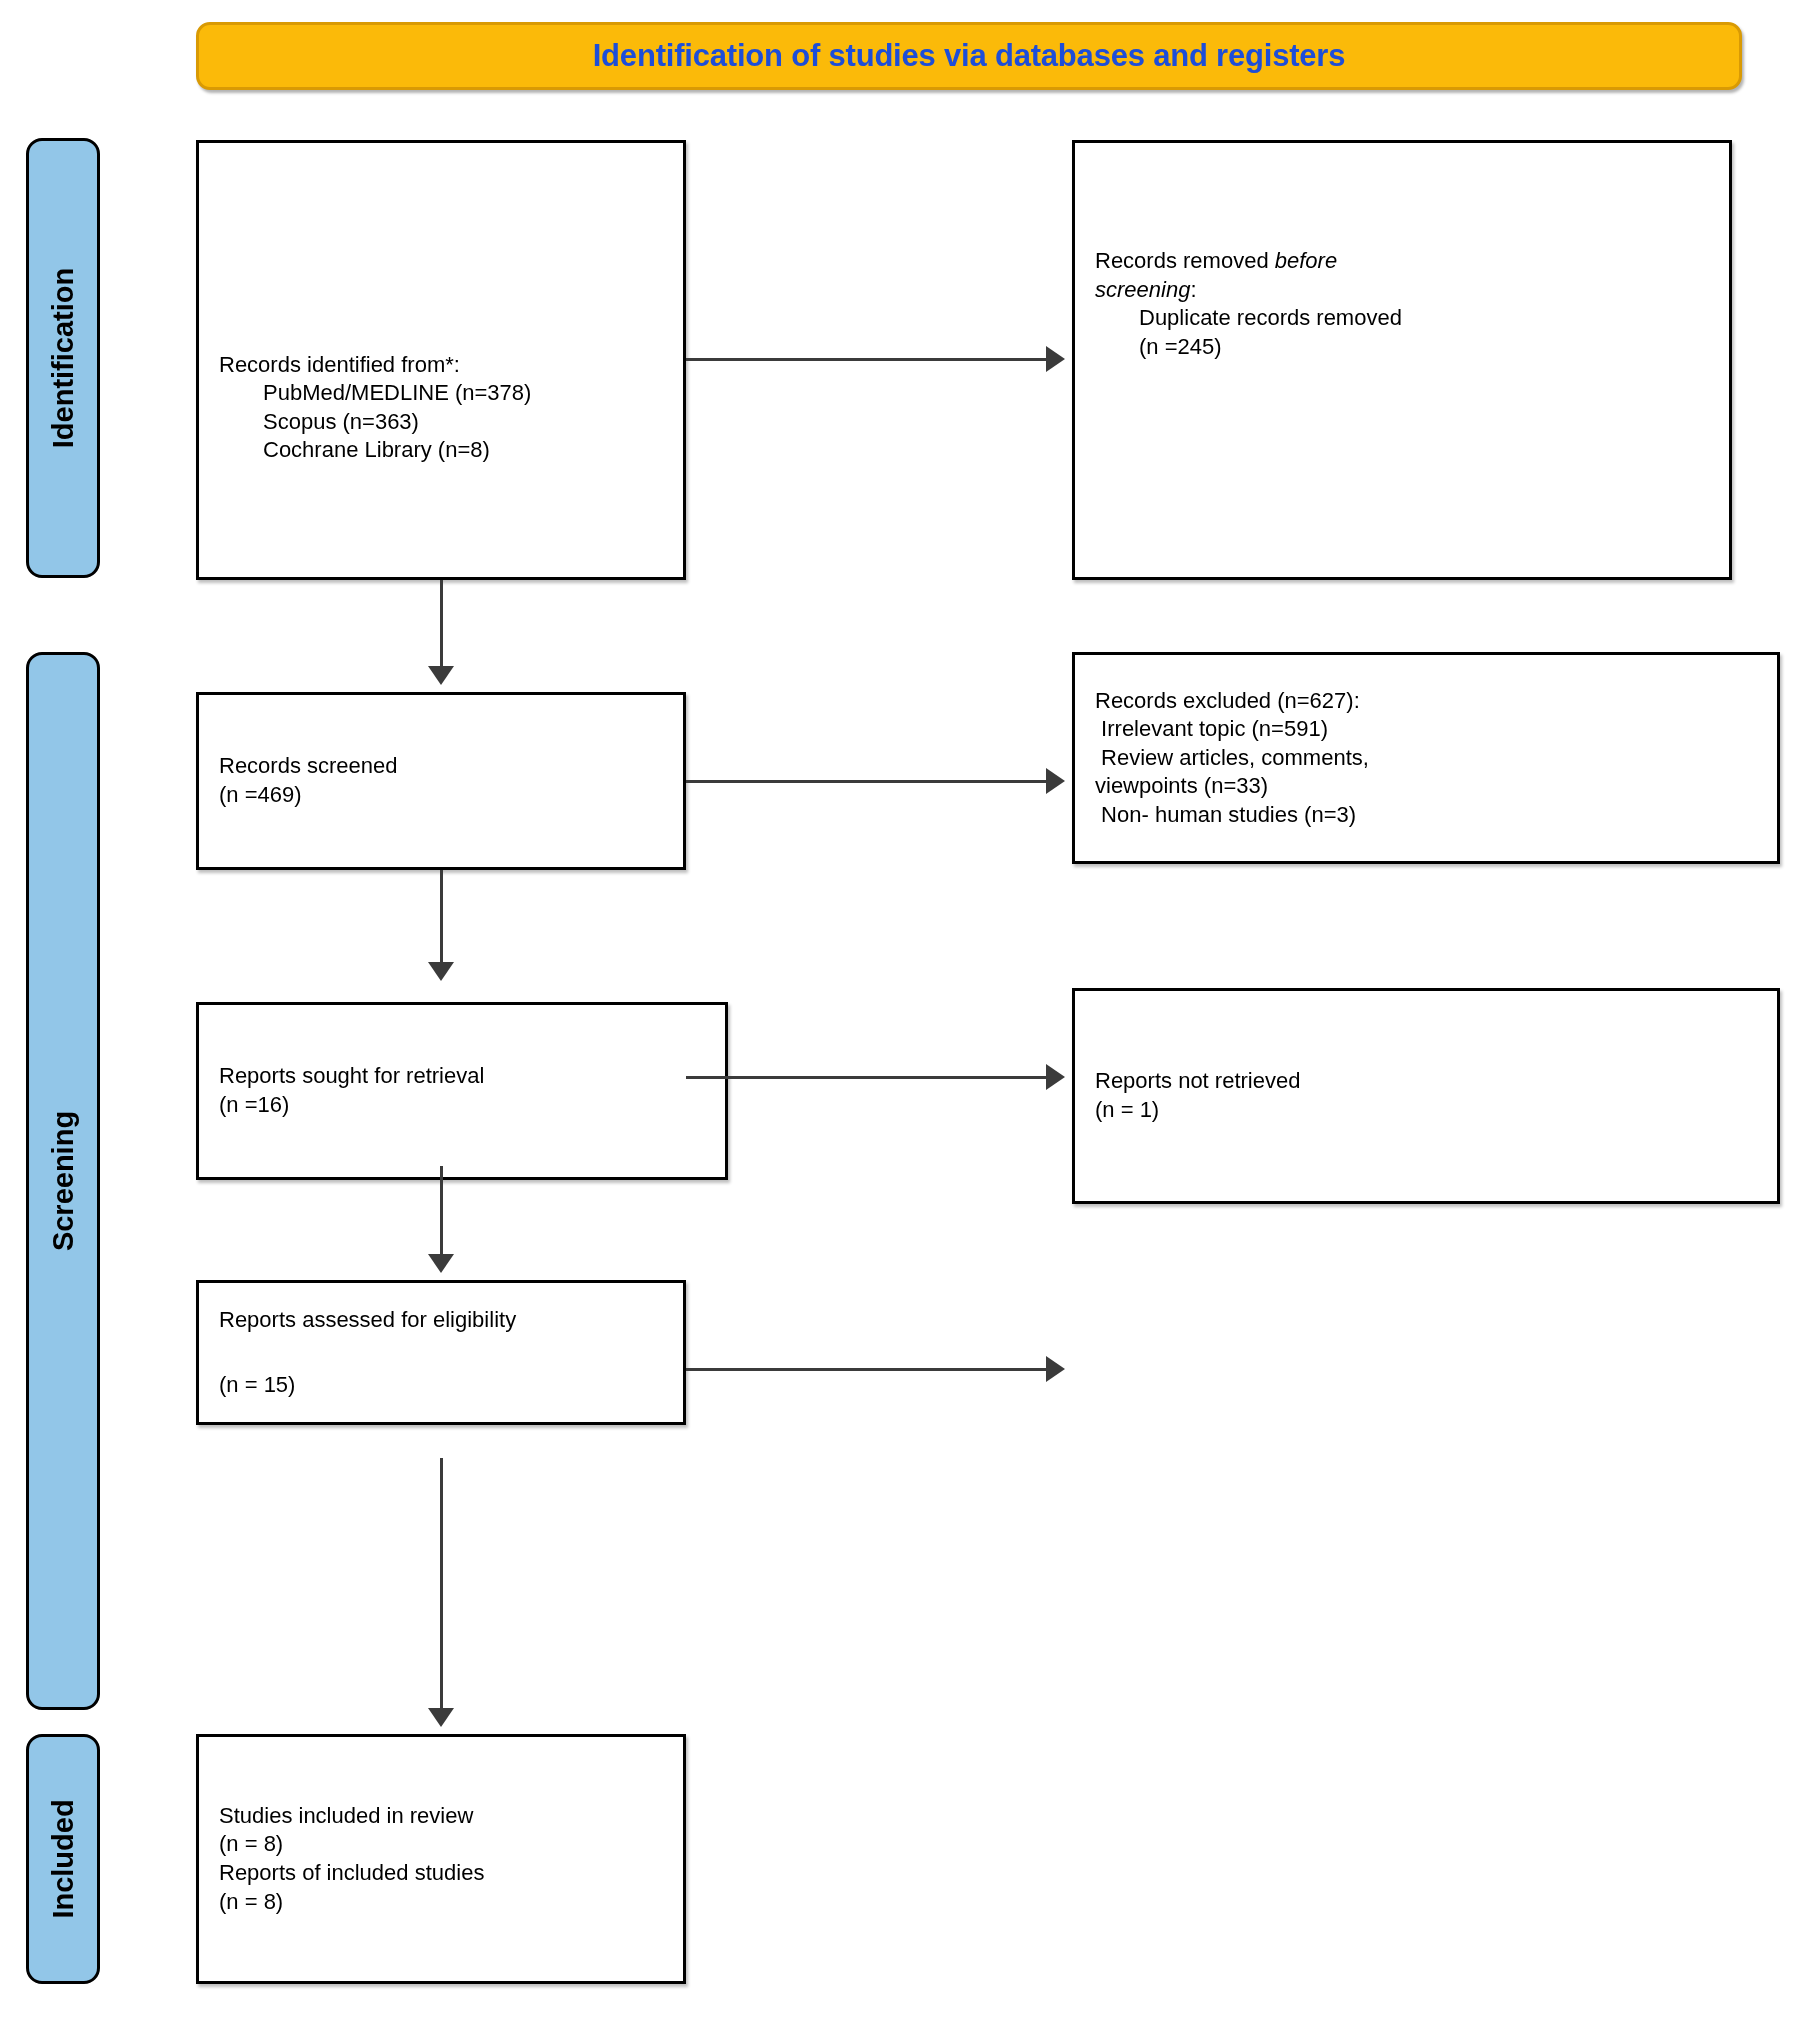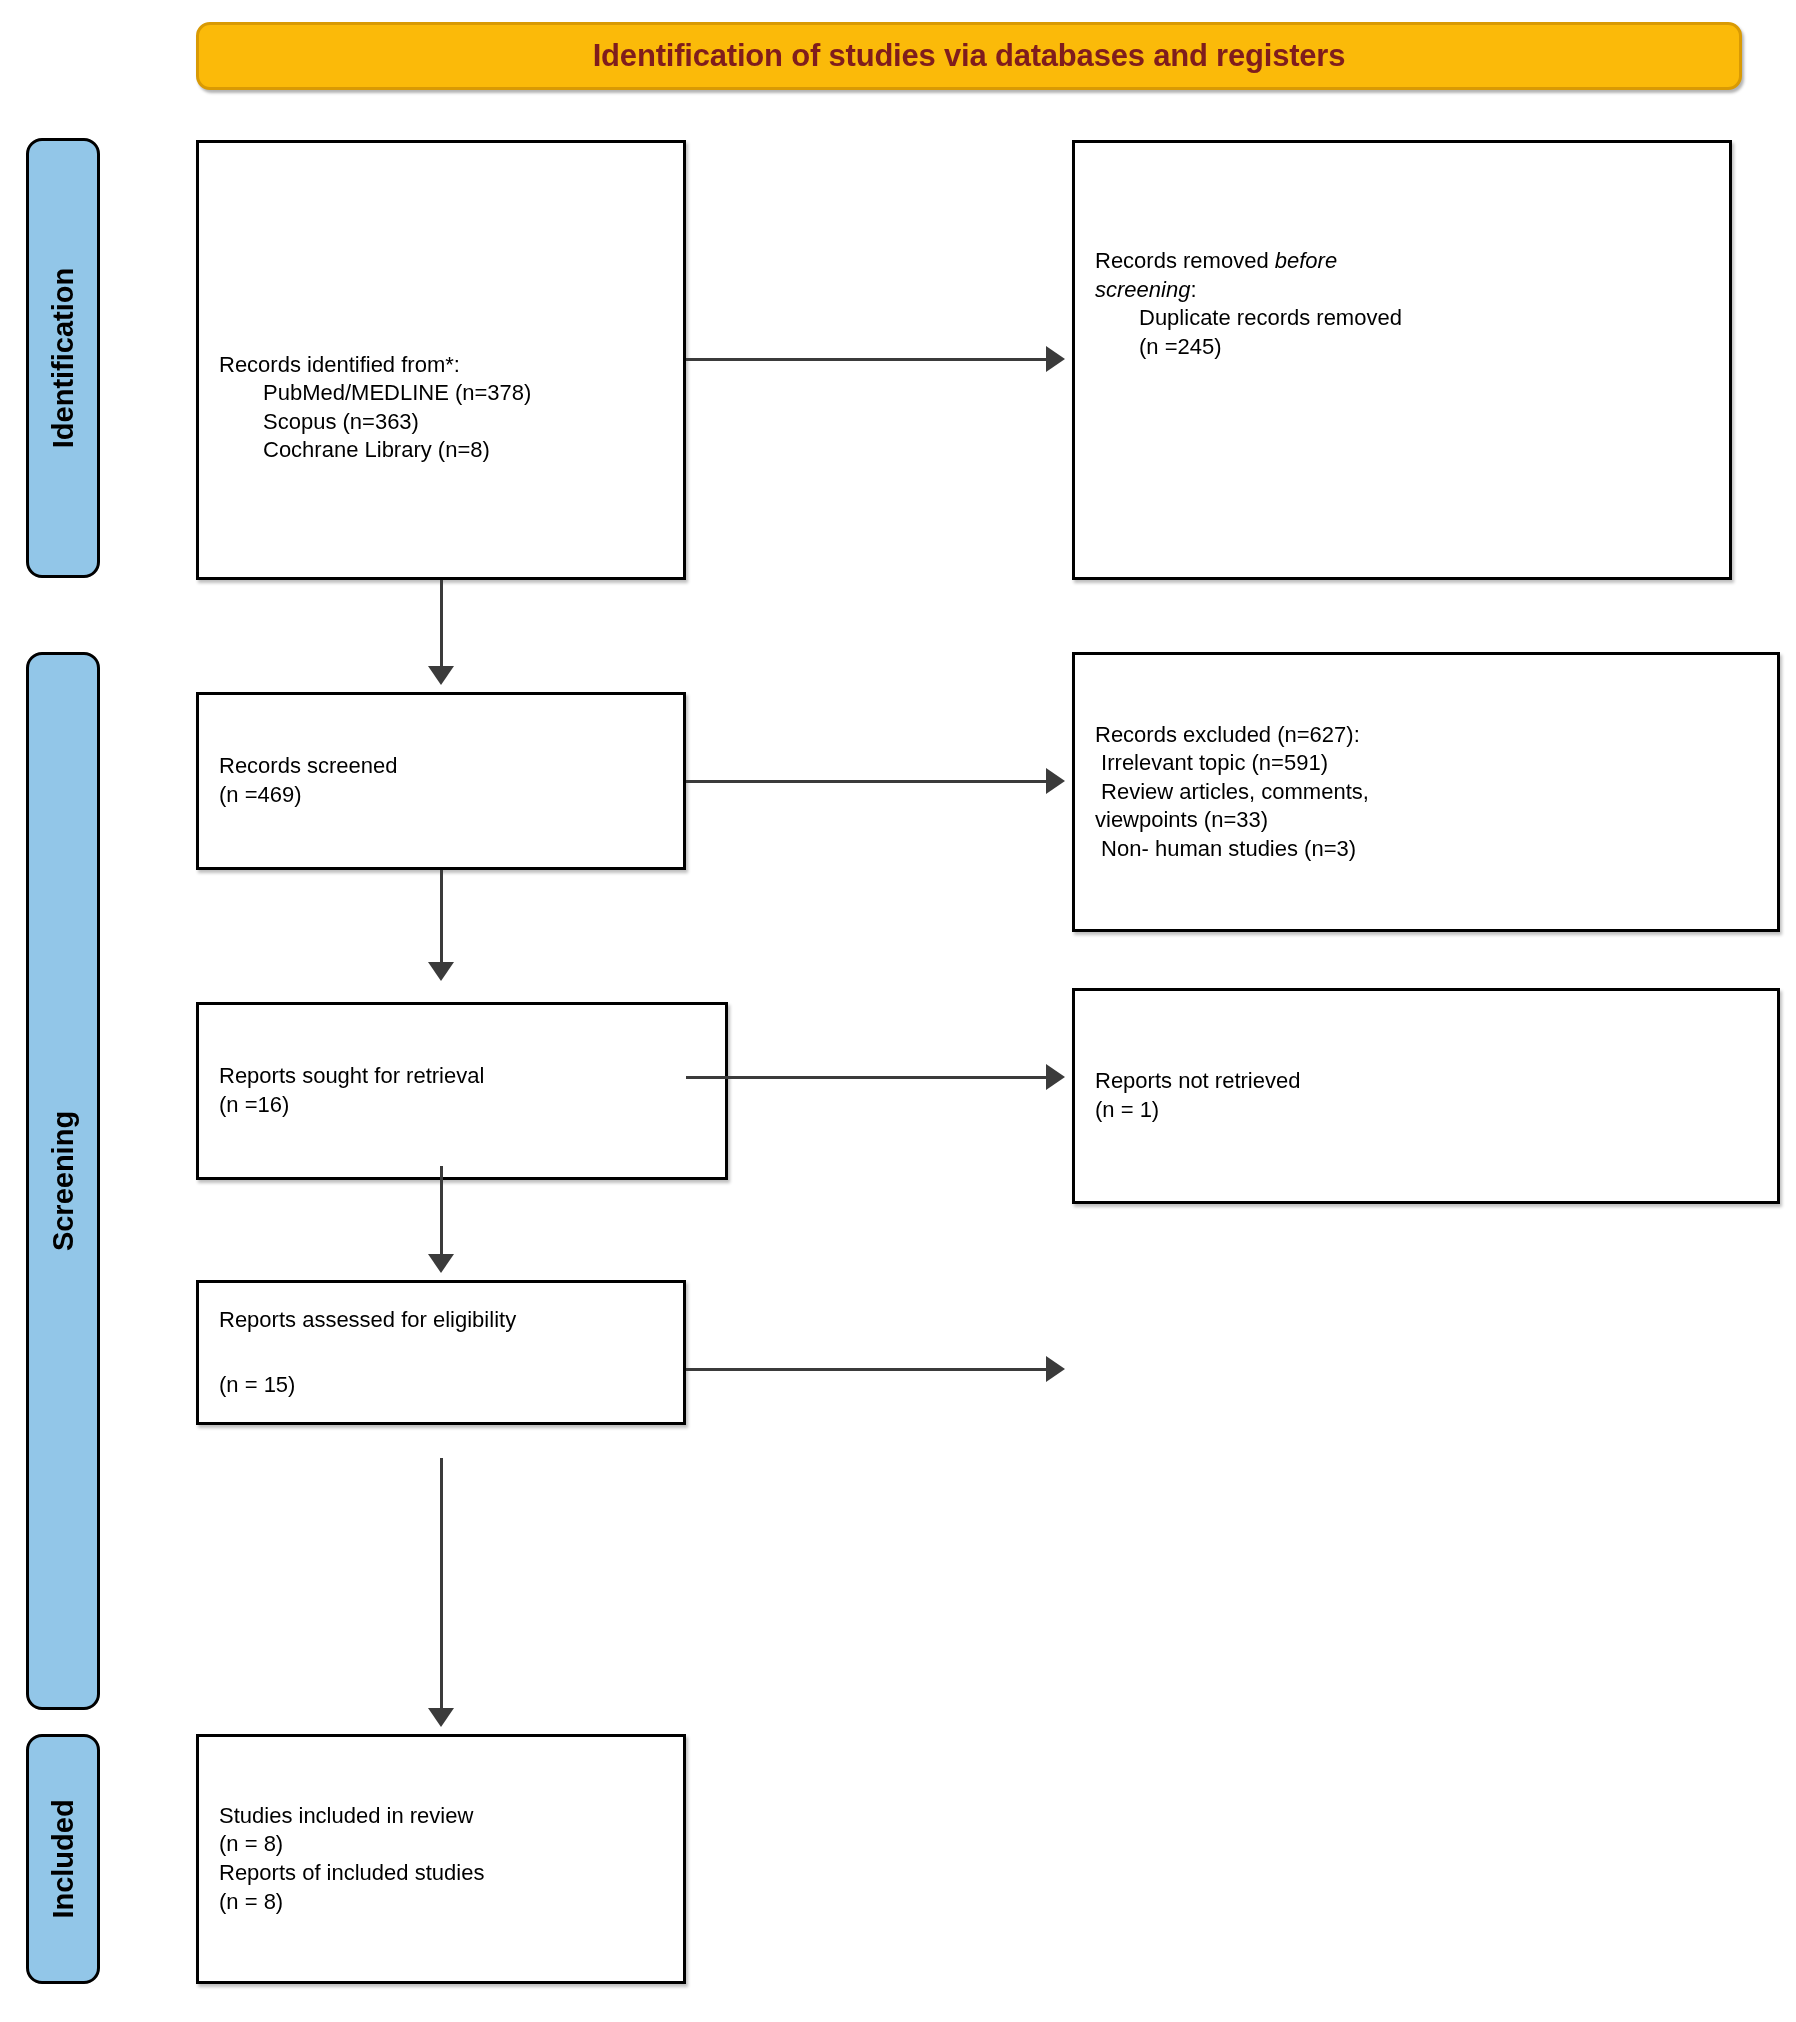--- a/index.html
+++ b/index.html
@@ -32,21 +32,21 @@
     box-sizing: border-box;
     display: flex;
     align-items: center;
     justify-content: center;
     box-shadow: 2px 3px 3px rgba(0,0,0,0.30);
   }
   .header-banner .title {
     font-size: 31px;
     font-weight: bold;
     letter-spacing: -0.2px;
-    color: #7f1d1d;
+    color: #1d4ed8;
     text-align: left;
     line-height: 1.1;
   }
 
   
   .stage {
     position: absolute;
     background: #92C6E8;
     border: 3px solid #000;
     border-radius: 16px;
@@ -91,21 +91,21 @@
 
   
   #box-identified      { left: 196px;  top: 140px;  width: 490px;  height: 440px; }
   #box-screened        { left: 196px;  top: 692px;  width: 490px;  height: 178px; }
   #box-sought          { left: 196px;  top: 988px;  width: 532px;  height: 178px; margin-top: 14px; }
   #box-assessed        { left: 196px;  top: 1280px; width: 490px;  height: 145px; gap: 36px; }
   #box-included        { left: 196px;  top: 1734px; width: 490px;  height: 250px; }
 
   
   #box-removed         { left: 1072px; top: 140px;  width: 660px;  height: 440px; }
-  #box-rec-excluded    { left: 1072px; top: 652px;  width: 708px;  height: 280px; }
+  #box-rec-excluded    { left: 1072px; top: 652px;  width: 708px;  height: 212px; }
   #box-not-retrieved   { left: 1072px; top: 988px;  width: 708px;  height: 216px; }
   #box-rep-excluded    { left: 1072px; top: 1280px; width: 708px;  height: 400px; }
 
   #box-identified  { justify-content: flex-end; padding-bottom: 112px; }
   #box-removed     { justify-content: flex-start; padding-top: 104px; }
   #box-rep-excluded{ justify-content: flex-start; padding-top: 82px; }
   #box-included    { justify-content: center; }
 
   
   .conn { position: absolute; background: #3b3b3b; }

